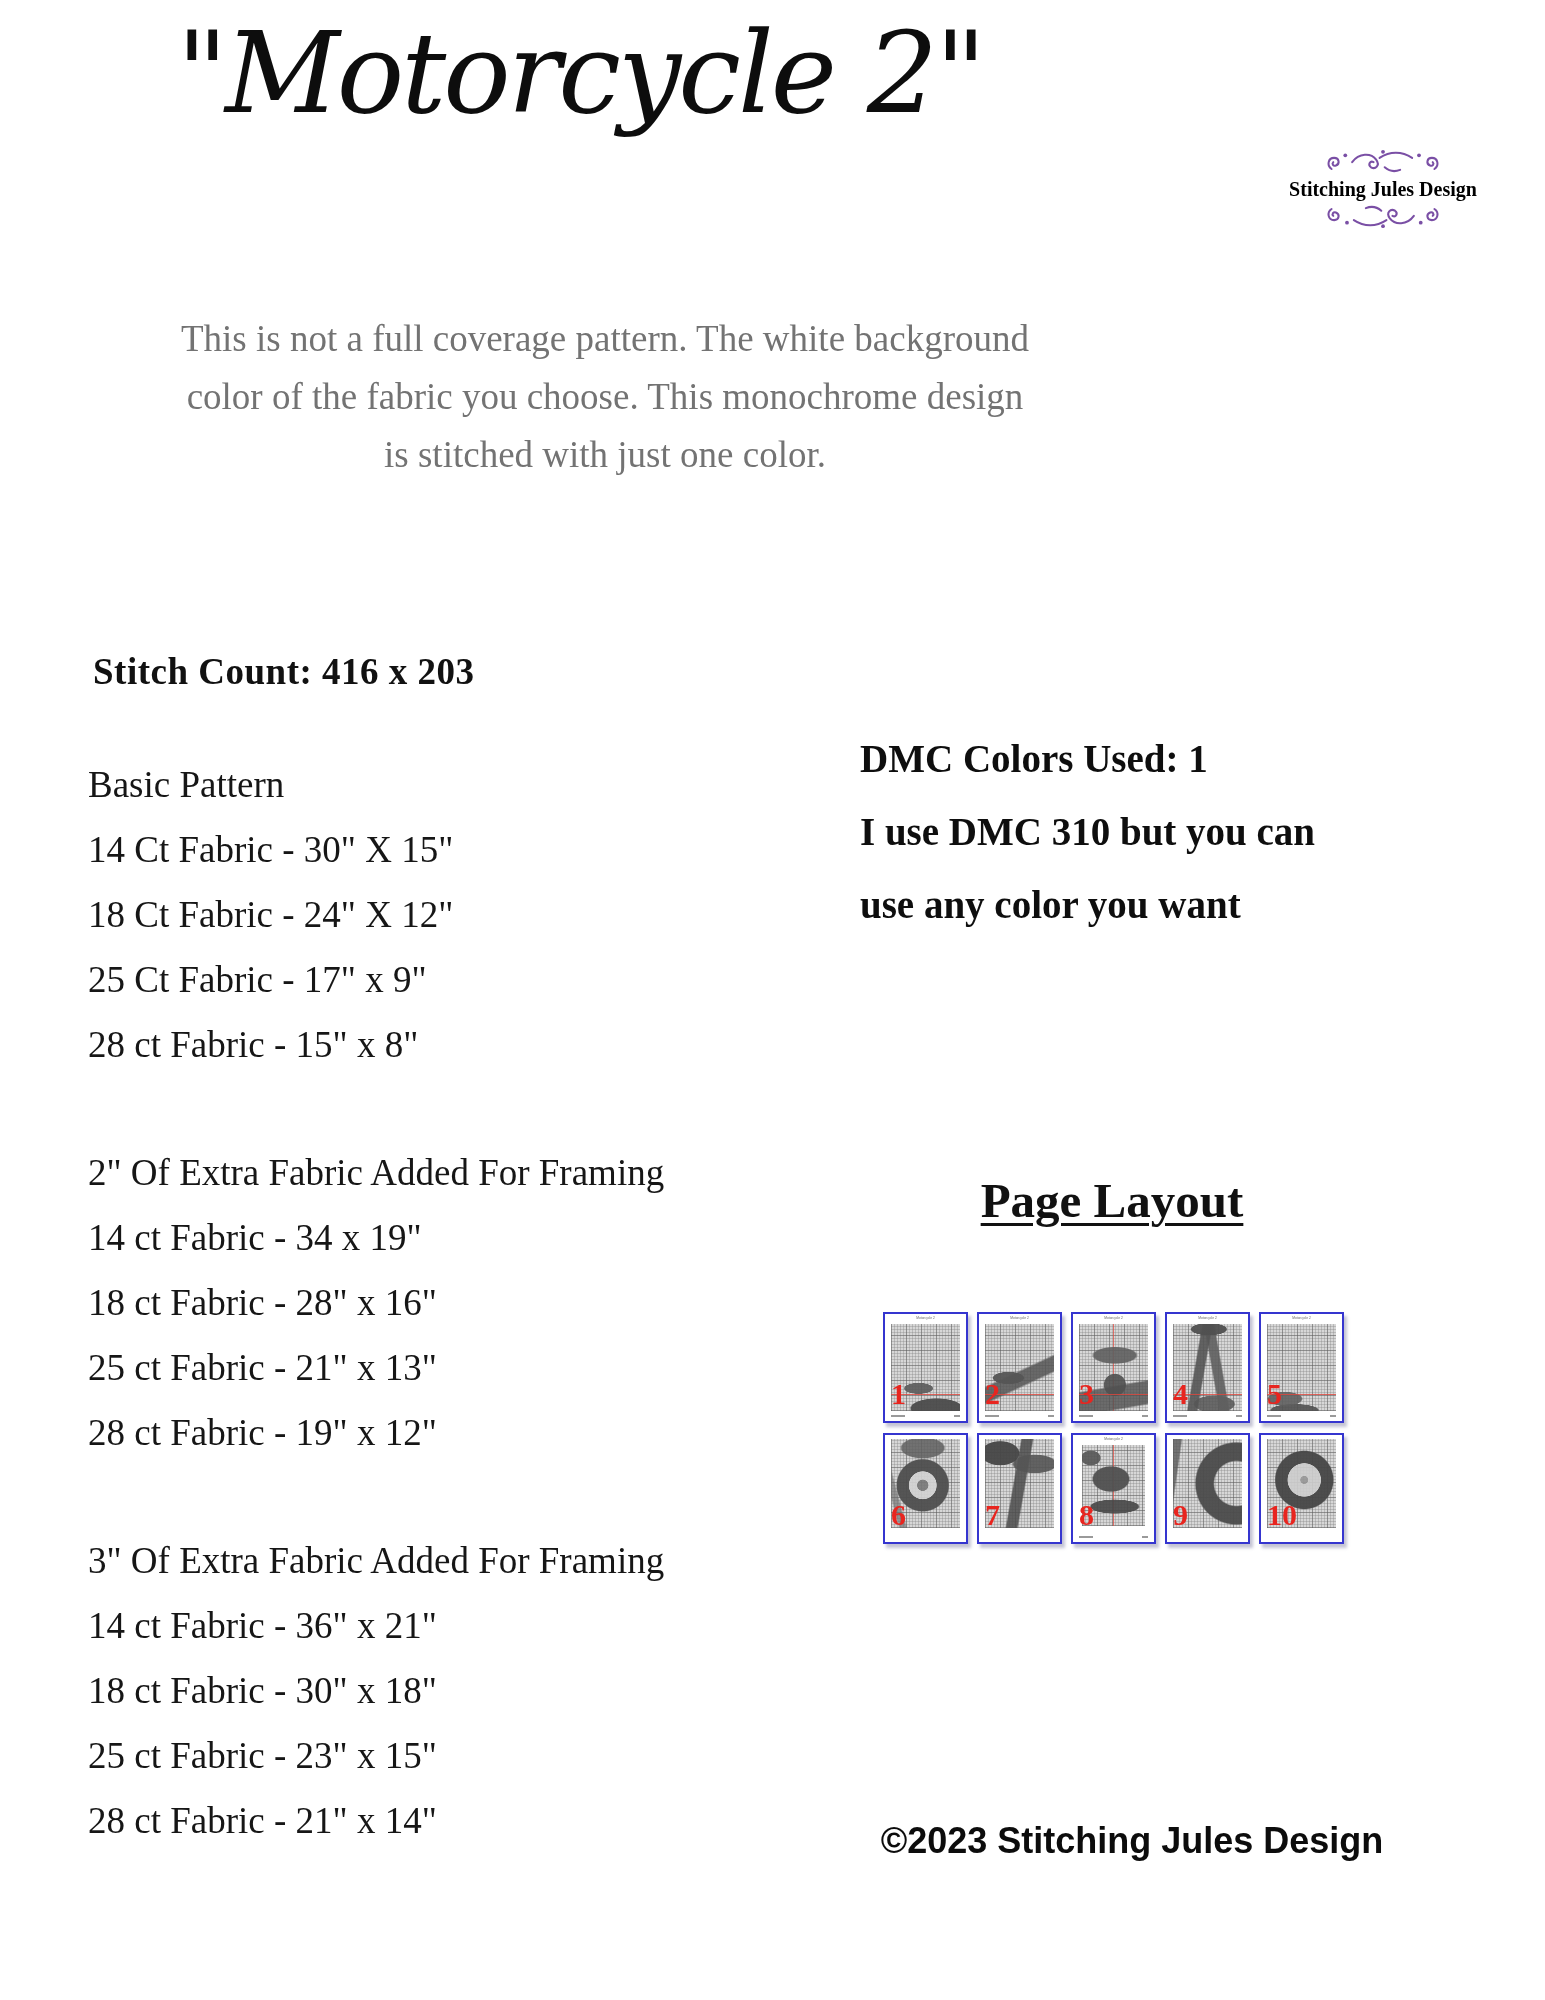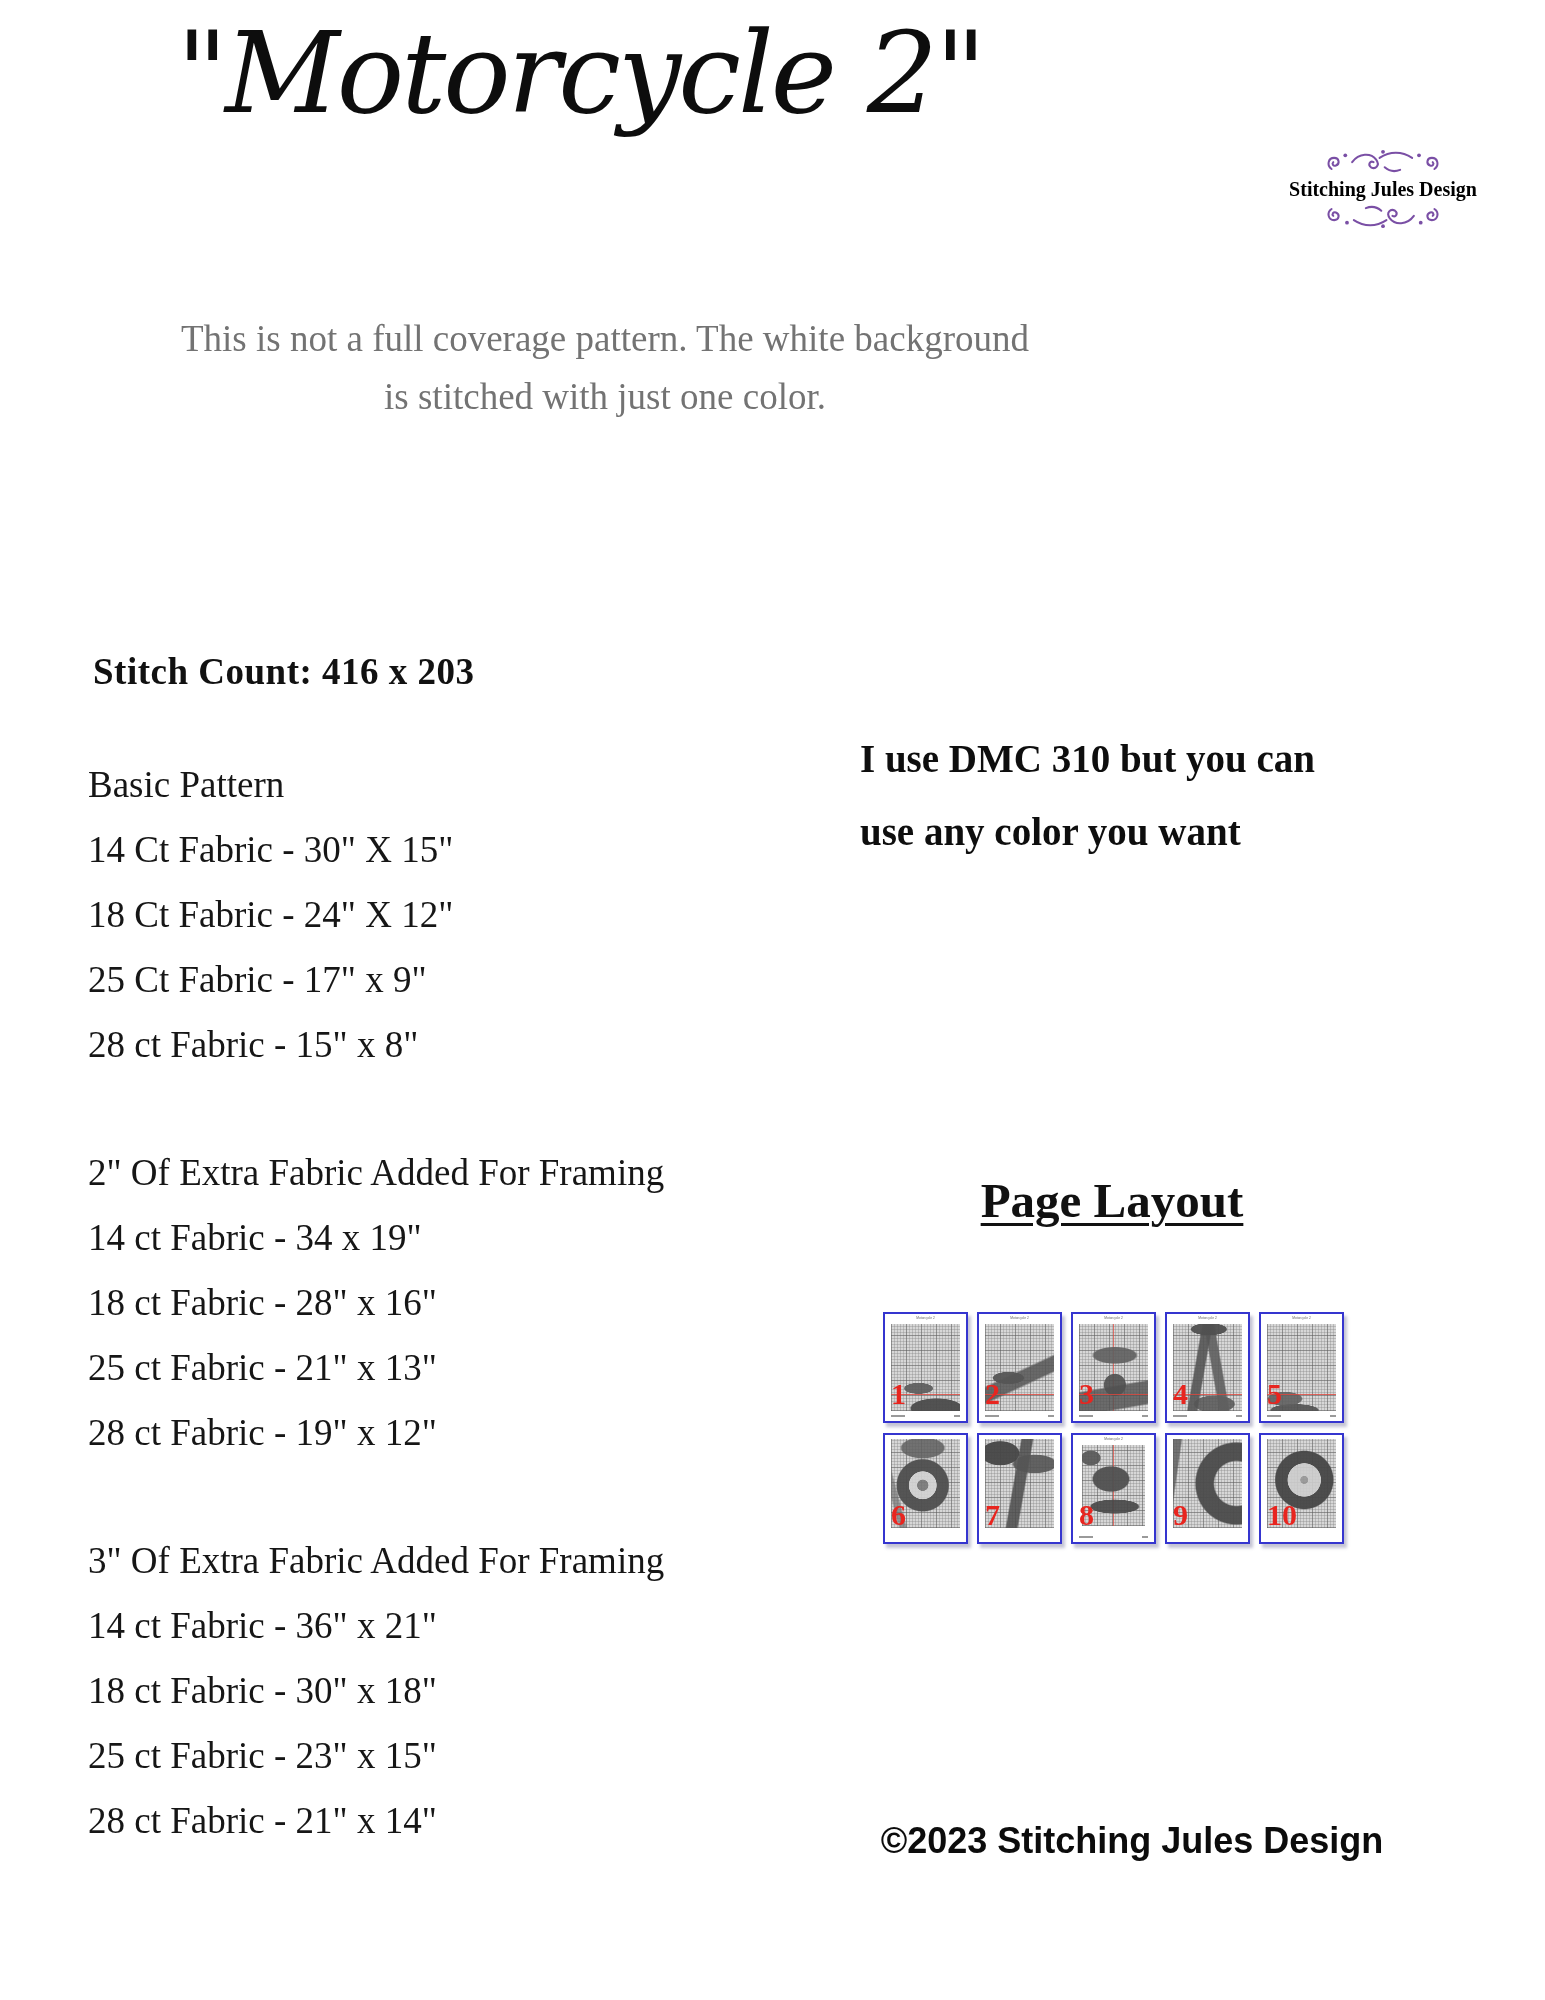--- a/index.html
+++ b/index.html
@@ -202,34 +202,36 @@
       <g fill="#7a4fa5">
         <circle cx="26" cy="8" r="2.2"></circle>
           <circle cx="70" cy="4" r="2.2"></circle>
           <circle cx="112" cy="8" r="2.2"></circle>
       </g>
     </svg>
   </div>
 
   <div class="intro">
     <div>This is not a full coverage pattern. The white background</div>
+    <div>color of the fabric you choose. This monochrome design</div>
     <div>is stitched with just one color.</div>
   </div>
 
   <div class="stitch-count">Stitch Count: 416 x 203</div>
 
   <div class="fabric-block" id="basic-block">
     <div class="blk-head">Basic Pattern</div>
     <div>14 Ct Fabric - 30" X 15"</div>
     <div>18 Ct Fabric - 24" X 12"</div>
     <div>25 Ct Fabric - 17" x 9"</div>
     <div>28 ct Fabric - 15" x 8"</div>
   </div>
 
   <div class="dmc">
+    <div>DMC Colors Used: 1</div>
     <div>I use DMC 310 but you can</div>
     <div>use any color you want</div>
   </div>
 
   <div class="fabric-block" id="extra2-block">
     <div class="blk-head">2" Of Extra Fabric Added For Framing</div>
     <div>14 ct Fabric - 34 x 19"</div>
     <div>18 ct Fabric - 28" x 16"</div>
     <div>25 ct Fabric - 21" x 13"</div>
     <div>28 ct Fabric - 19" x 12"</div>

